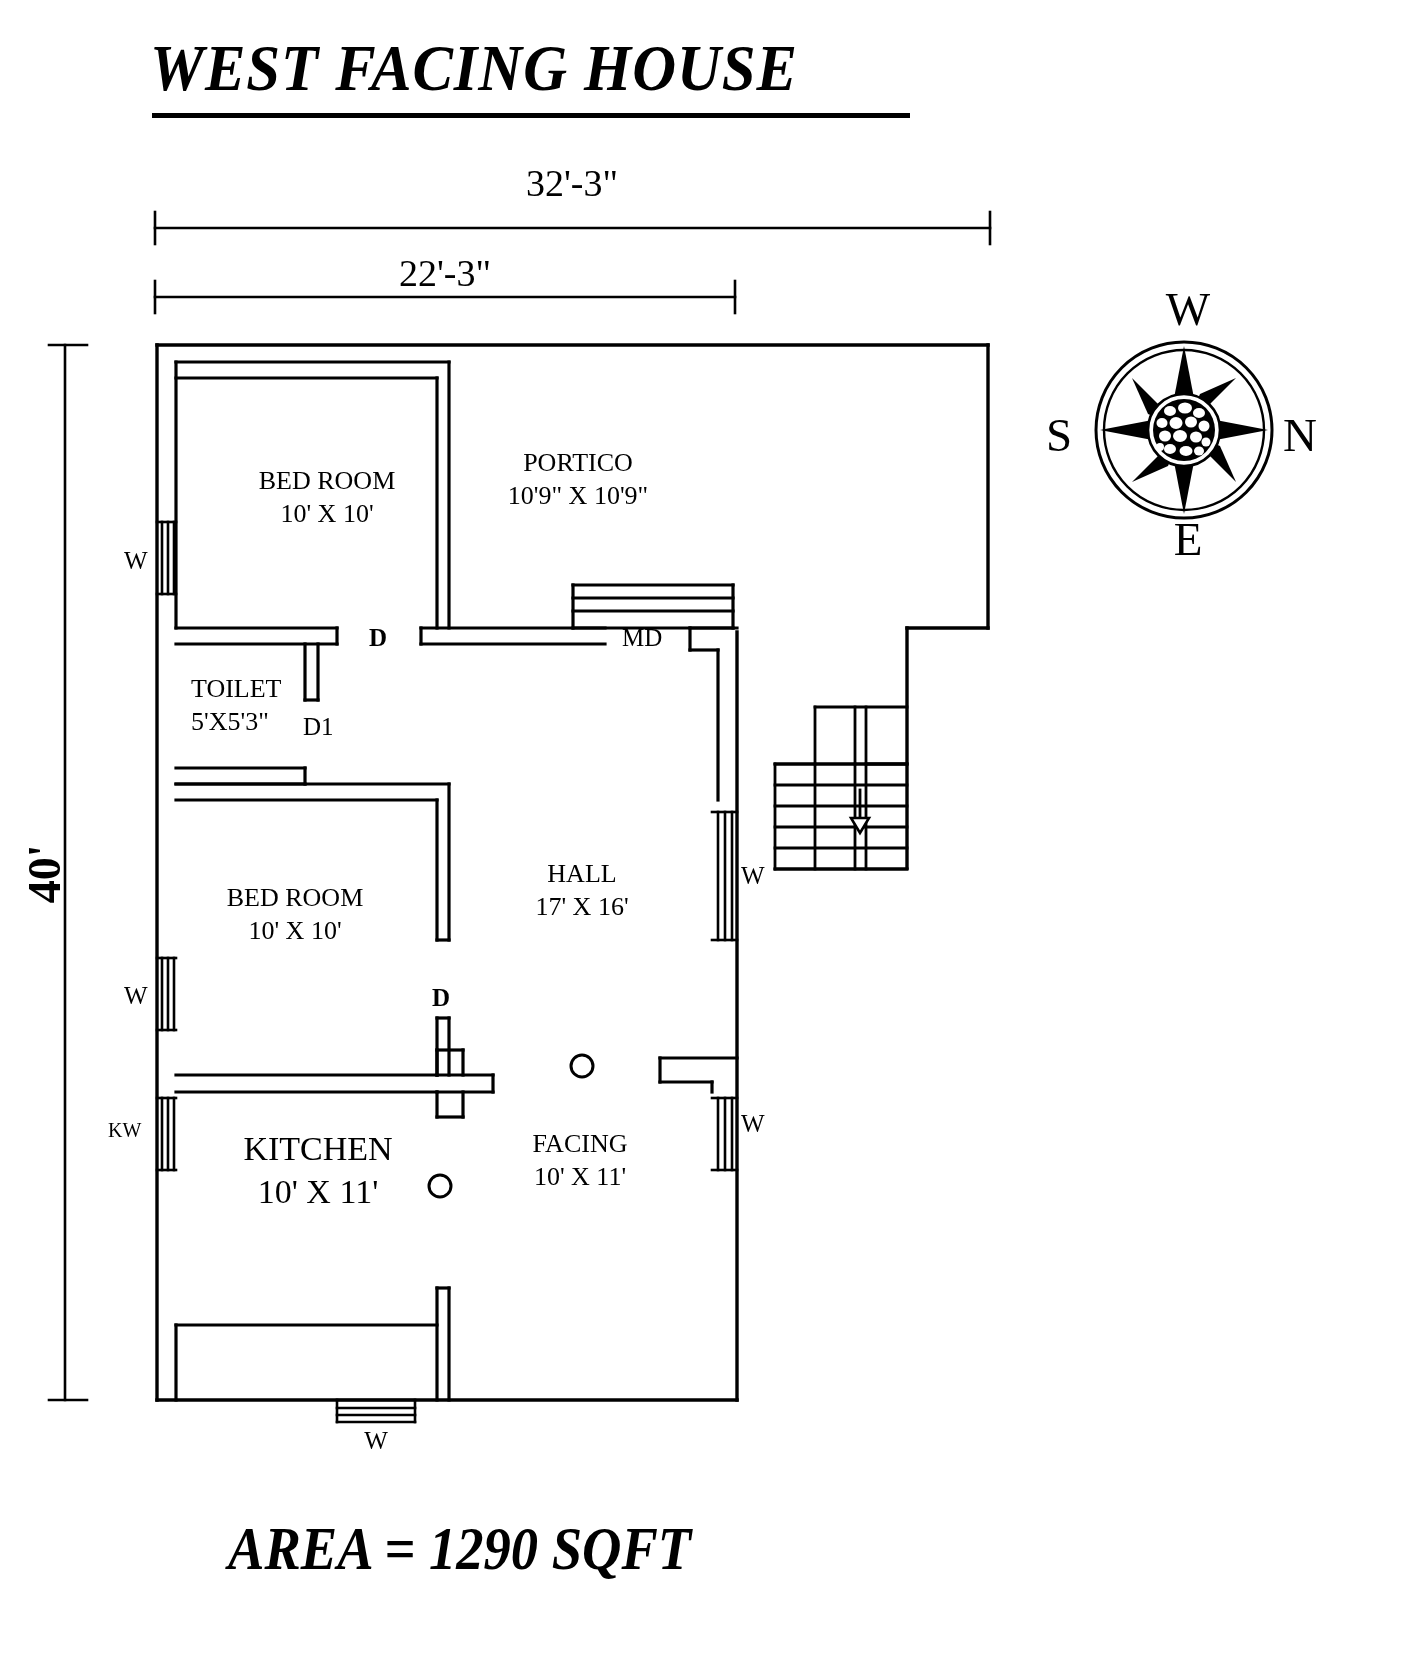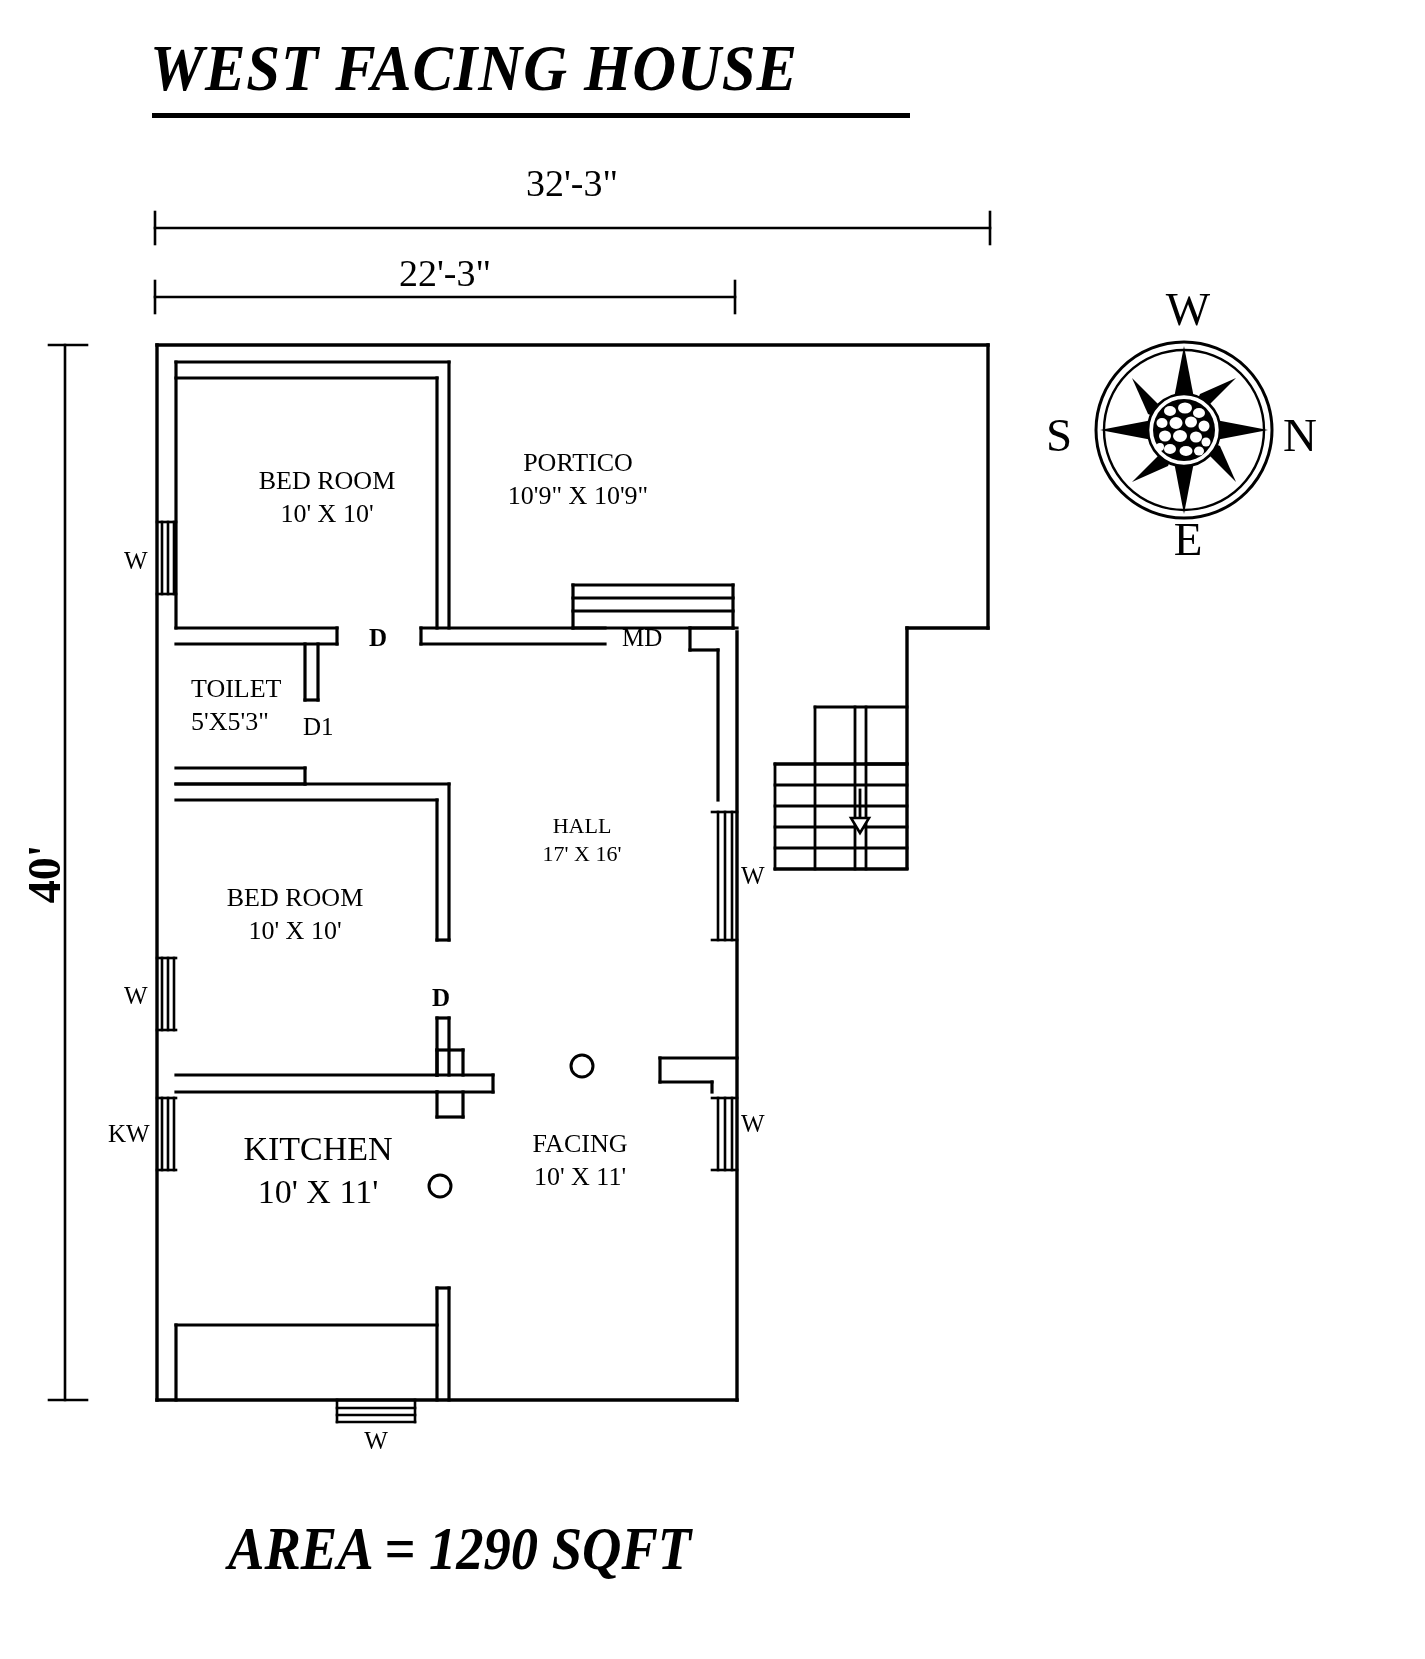--- a/index.html
+++ b/index.html
@@ -340,21 +340,21 @@
   <div class="lbl center" style="left:578px; top:432px; font-size:26px;margin-top:15px;">
     <div>PORTICO</div>
     <div>10'9" X 10'9"</div>
   </div>
 
   <div class="lbl" style="left:191px; top:673px; font-size:26px;">
     <div>TOILET</div>
     <div>5'X5'3"</div>
   </div>
 
-  <div class="lbl center" style="left:582px; top:812px; font-size:22px;">
+  <div class="lbl center" style="left:582px; top:858px; font-size:26px;">
     <div>HALL</div>
     <div>17' X 16'</div>
   </div>
 
   <div class="lbl center" style="left:295px; top:882px; font-size:26px;">
     <div>BED ROOM</div>
     <div>10' X 10'</div>
   </div>
 
   <div class="lbl center" style="left:318px; top:1128px; font-size:34px;">
@@ -372,21 +372,21 @@
   <div class="lbl" style="left:303px; top:696px; font-size:25px;margin-top:15px;">D1</div>
 
   <div class="lbl" style="left:622px; top:622px; font-size:25px;">MD</div>
 
   <div class="lbl b" style="left:432px; top:982px; font-size:25px;">D</div>
 
   <div class="lbl" style="left:124px; top:545px; font-size:25px;">W</div>
 
   <div class="lbl" style="left:124px; top:980px; font-size:25px;">W</div>
 
-  <div class="lbl" style="left:108px; top:1118px; font-size:25px;">KW</div>
+  <div class="lbl" style="left:108px; top:1118px; font-size:20px;">KW</div>
 
   <div class="lbl" style="left:741px; top:860px; font-size:25px;">W</div>
 
   <div class="lbl" style="left:741px; top:1108px; font-size:25px;">W</div>
 
   <div class="lbl center" style="left:376px; top:1425px; font-size:25px;">W</div>
 
   <div class="lbl center" style="left:1188px; top:280px; font-size:47px;">W</div>
   <div class="lbl" style="left:1046px; top:406px; font-size:47px;">S</div>
   <div class="lbl" style="left:1283px; top:406px; font-size:47px;">N</div>

